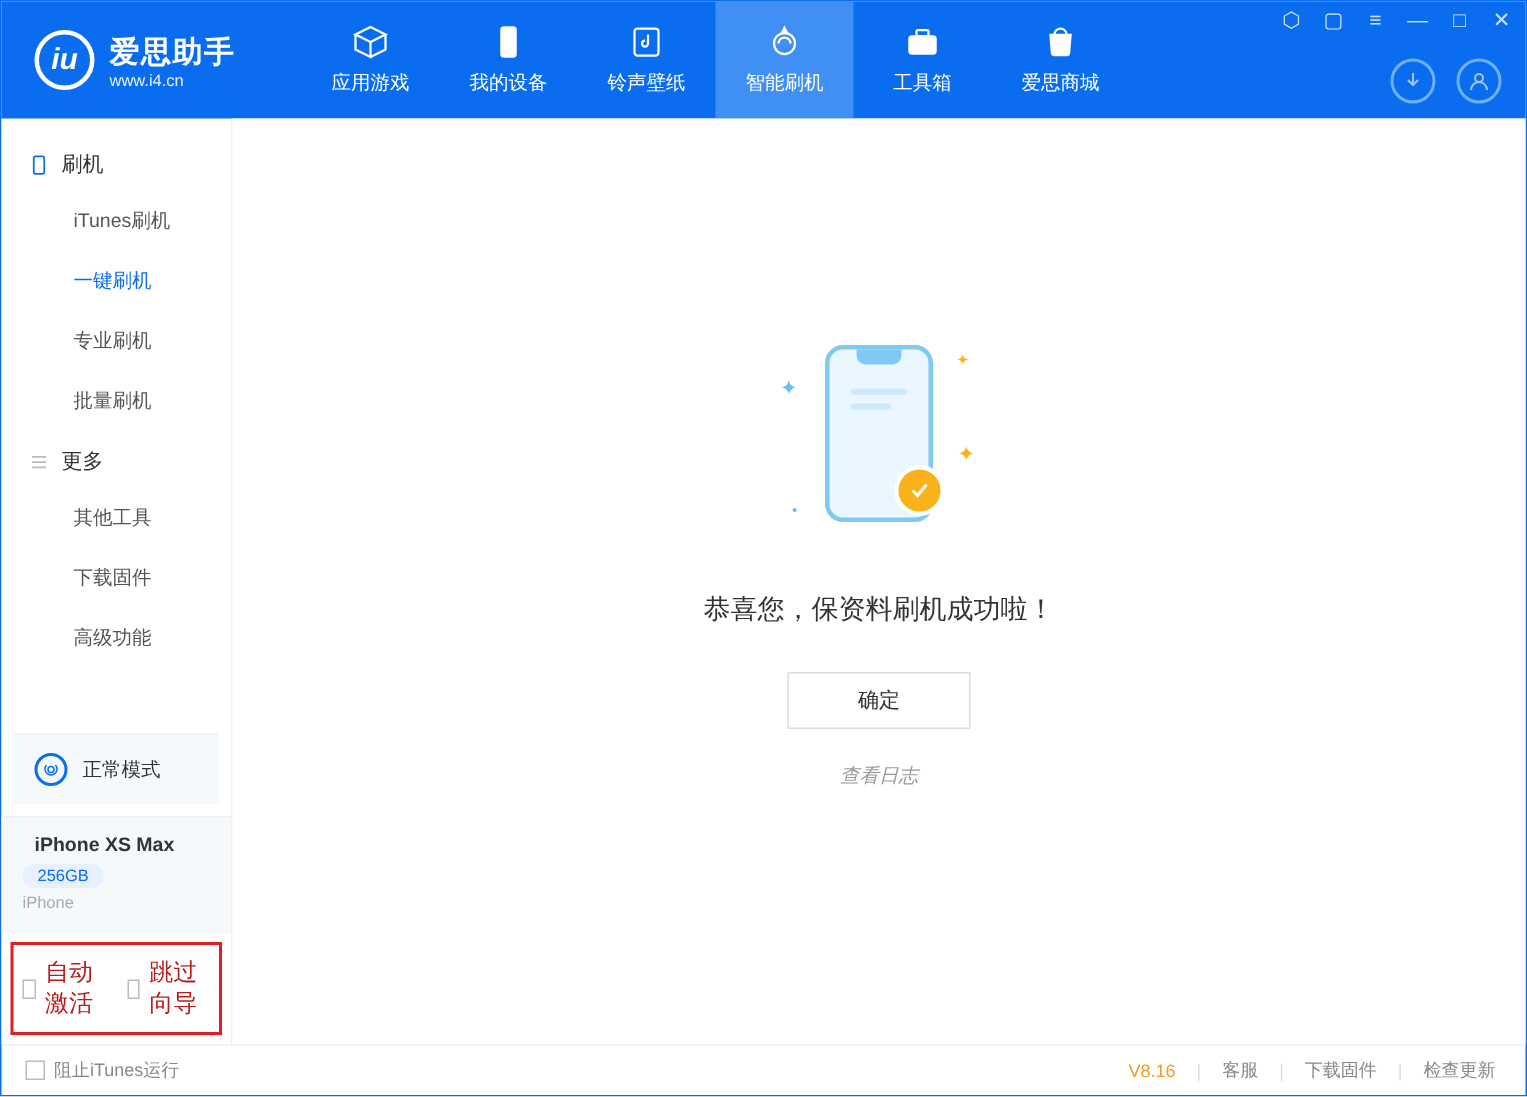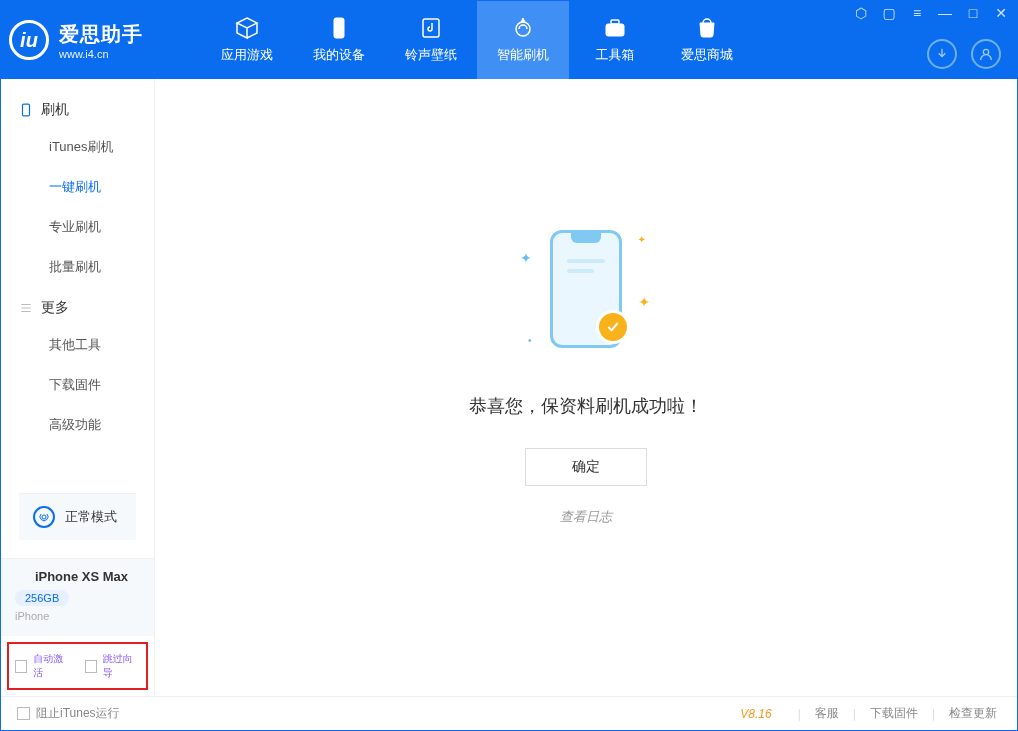--- a/index.html
+++ b/index.html
@@ -1,21 +1,21 @@
 <!DOCTYPE html>
 <html><head>
 <meta charset="utf-8">
 <style>
 * { margin: 0; padding: 0; box-sizing: border-box; font-family: "Microsoft YaHei", Arial, sans-serif; }
 body { background: #fff; }
 .app { width: 1018px; height: 731px; border: 1px solid #0a6df0; display: flex; flex-direction: column; background: #fff; }
 
 
 .header { height: 78px; background: linear-gradient(to bottom, #0a6df0, #0a6df0); display: flex; align-items: stretch; color: #fff; position: relative; }
-.logo-area { display: flex; align-items: center; padding: 0 18px 0 8px; width: 200px; }
+.logo-area { display: flex; align-items: center; padding: 0 18px 0 22px; width: 200px; }
 .logo-circle { width: 40px; height: 40px; border-radius: 50%; border: 3px solid #fff; display: flex; align-items: center; justify-content: center; font-weight: bold; font-size: 20px; color: #fff; margin-right: 10px; font-style: italic; }
 .logo-text { display: flex; flex-direction: column; }
 .logo-title { font-size: 20px; font-weight: bold; letter-spacing: 1px; }
 .logo-sub { font-size: 11px; opacity: .9; }
 
 .nav { display: flex; align-items: stretch; }
 .nav-item { width: 92px; display: flex; flex-direction: column; align-items: center; justify-content: center; cursor: pointer; font-size: 13px; gap: 6px; }
 .nav-item.active { background: #3f8ff4; }
 .nav-icon { width: 24px; height: 24px; display: flex; align-items: center; justify-content: center; }
 .nav-icon svg { width: 24px; height: 24px; fill: #fff; stroke: #fff; }
@@ -28,30 +28,30 @@
 
 
 .body { flex: 1; display: flex; min-height: 0; }
 .sidebar { width: 154px; border-right: 1px solid #eef0f3; display: flex; flex-direction: column; background: #fff; }
 .side-scroll { flex: 1; overflow: auto; padding-top: 10px; }
 .side-group-head { display: flex; align-items: center; gap: 8px; padding: 12px 18px 8px; color: #333; font-size: 14px; font-weight: 500; }
 .side-group-head .gicon { width: 14px; height: 14px; display: inline-flex; }
 .side-sub { padding: 11px 0 11px 48px; font-size: 13px; color: #555; cursor: pointer; }
 .side-sub.active { color: #0a6df0; }
 .device-boxes { padding: 0; }
-.device-box { margin: 18px; padding: 12px 14px; border-top: 1px solid #eef0f3; background: #f6f9fc; display: flex; align-items: center; gap: 10px; }
+.device-box { margin: 8px; padding: 12px 14px; border-top: 1px solid #eef0f3; background: #f6f9fc; display: flex; align-items: center; gap: 10px; }
 .device-box .dicon { width: 22px; height: 22px; border-radius: 50%; border: 2px solid #0a6df0; display: flex; align-items: center; justify-content: center; }
 .device-box .dicon svg { width: 12px; height: 12px; stroke: #0a6df0; fill: none; stroke-width: 2; }
 .device-box .dtext { font-size: 13px; color: #333; font-weight: 500; }
 .device-detail { padding: 10px 14px 14px 14px; border-top: 1px solid #eef0f3; background: #f6f9fc; }
-.device-detail .dname { font-size: 13px; color: #333; font-weight: 600; display: flex; align-items: center; gap: 8px; justify-content: center; }
+.device-detail .dname { font-size: 13px; color: #333; font-weight: 600; display: flex; align-items: center; gap: 8px; }
 .device-detail .badge { display: inline-block; margin-top: 6px; background: #e6f0fe; color: #0a6df0; border-radius: 10px; padding: 2px 10px; font-size: 11px; }
 .device-detail .dtype { font-size: 11px; color: #aaa; margin-top: 4px; }
 
-.checkbox-row { border: 2px solid #e02020; margin: 6px; padding: 8px 6px; display: flex; gap: 14px; font-size: 10px; color: #8b5cf6; }
+.checkbox-row { border: 2px solid #e02020; margin: 6px; padding: 8px 6px; display: flex; gap: 14px; font-size: 16px; color: #b91c1c; }
 .cb { display: flex; align-items: center; gap: 6px; cursor: pointer; }
 .cb-box { width: 13px; height: 13px; border: 1px solid #bbb; background: #fff; }
 
 
 .main { flex: 1; display: flex; flex-direction: column; align-items: center; justify-content: center; position: relative; background: #fff; }
 .hero { display: flex; flex-direction: column; align-items: center; margin-top: -30px; }
 .phone-illus { width: 160px; height: 150px; position: relative; margin-bottom: 24px; }
 .phone { width: 72px; height: 118px; border: 3px solid #7fc9f2; border-radius: 12px; position: absolute; left: 44px; top: 10px; background: #eaf7fe; }
 .phone .notch { width: 30px; height: 10px; background: #7fc9f2; border-radius: 0 0 6px 6px; position: absolute; top: 0; left: 50%; transform: translateX(-50%); }
 .phone .screen-lines { position: absolute; top: 26px; left: 14px; right: 14px; }
@@ -65,21 +65,21 @@
 .sparkle.s3 { left: 22px; bottom: 24px; color: #6bbcf0; font-size: 10px; }
 .sparkle.s4 { right: 16px; bottom: 60px; color: #f9b21a; }
 .success-text { font-size: 18px; color: #333; font-weight: 500; margin-bottom: 30px; }
 .ok-btn { border: 1px solid #ddd; background: #fff; padding: 9px 46px; font-size: 14px; color: #333; cursor: pointer; margin-bottom: 22px; }
 .log-link { font-size: 13px; color: #999; cursor: pointer; font-style: italic; }
 
 
 .footer { height: 34px; border-top: 1px solid #eef0f3; display: flex; align-items: center; padding: 0 16px; font-size: 12px; color: #888; }
 .footer .f-cb { display: flex; align-items: center; gap: 6px; cursor: pointer; }
 .footer .spacer { flex: 1; }
-.footer .ver { color: #f59a23; margin-right: 16px; font-style: italic; }
+.footer .ver { color: #f59a23; margin-right: 4px; }
 .footer .flink { color: #888; cursor: pointer; padding: 0 4px; }
 .footer .sep { color: #ddd; margin: 0 10px; }
 </style>
 </head>
 <body>
 
 <div class="app">
 
   <div class="header">
     <div class="logo-area">

